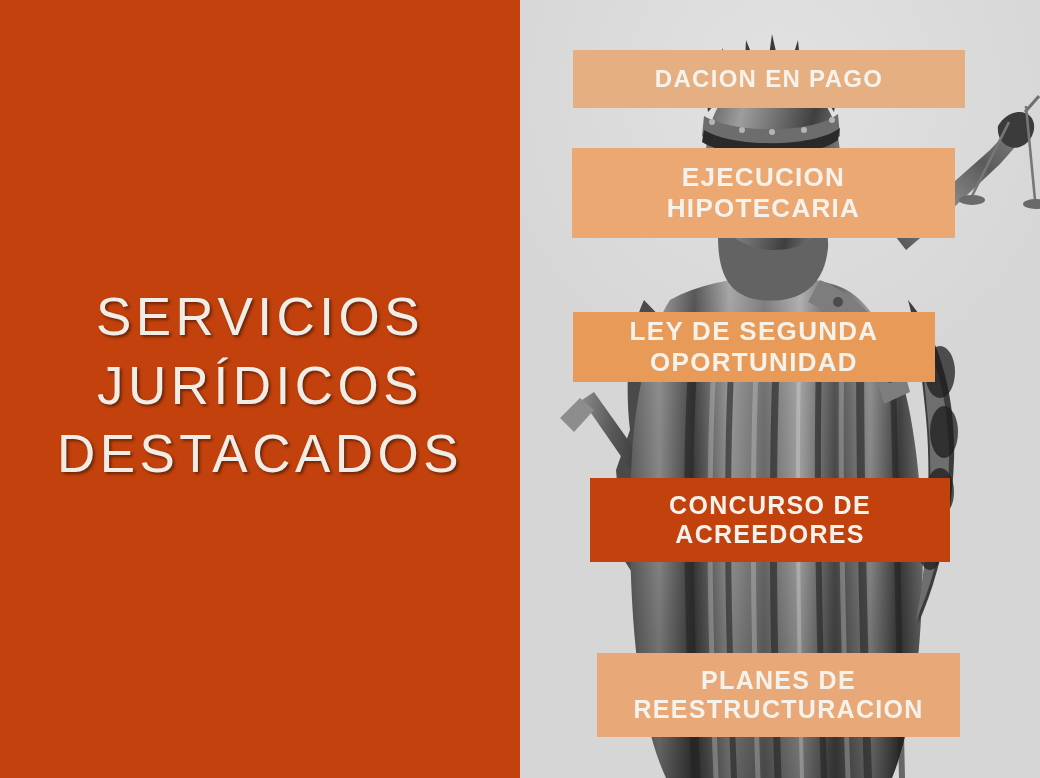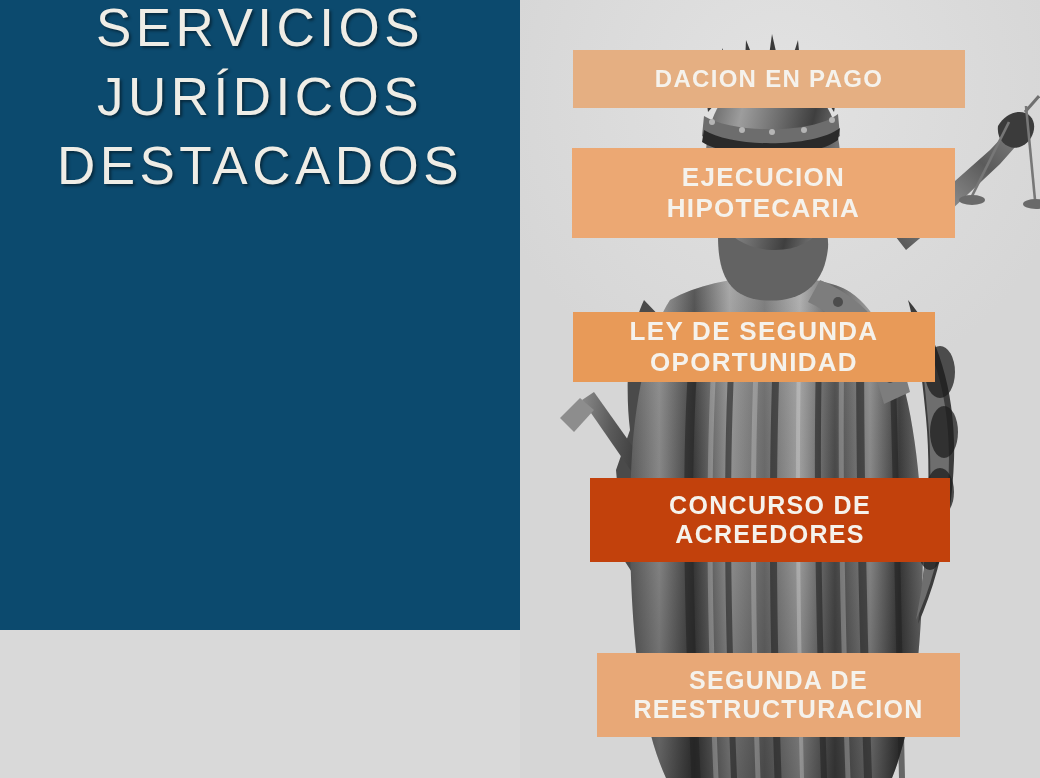--- a/index.html
+++ b/index.html
@@ -18,24 +18,24 @@
     overflow: hidden;
     background: #d9d9d9;
   }
 
   
   .left-panel {
     position: absolute;
     left: 0;
     top: 0;
     width: 520px;
-    height: 630px;
-    background: #0c4a6e;
+    height: 778px;
+    background: #c2410c;
     display: flex;
-    align-items: flex-start;
+    align-items: center;
     justify-content: center;
     z-index: 40;
   }
 
   .slide-title {
     width: 460px;
     text-align: center;
     color: #efede6;
     font-family: "Liberation Sans", sans-serif;
     font-size: 53px;
@@ -257,17 +257,17 @@
     <span>LEY DE SEGUNDA
 OPORTUNIDAD</span>
   </div>
 
   <div class="banner" style="left:590px; top:478px; width:360px; height:84px; font-size:25px; background:#c2410c;">
     <span>CONCURSO DE
 ACREEDORES</span>
   </div>
 
   <div class="banner" style="left:597px; top:653px; width:363px; height:84px; font-size:25px; background:#e8a877;">
-    <span>SEGUNDA DE
+    <span>PLANES DE
 REESTRUCTURACION</span>
   </div>
 
 </div>
 
 </body></html>

